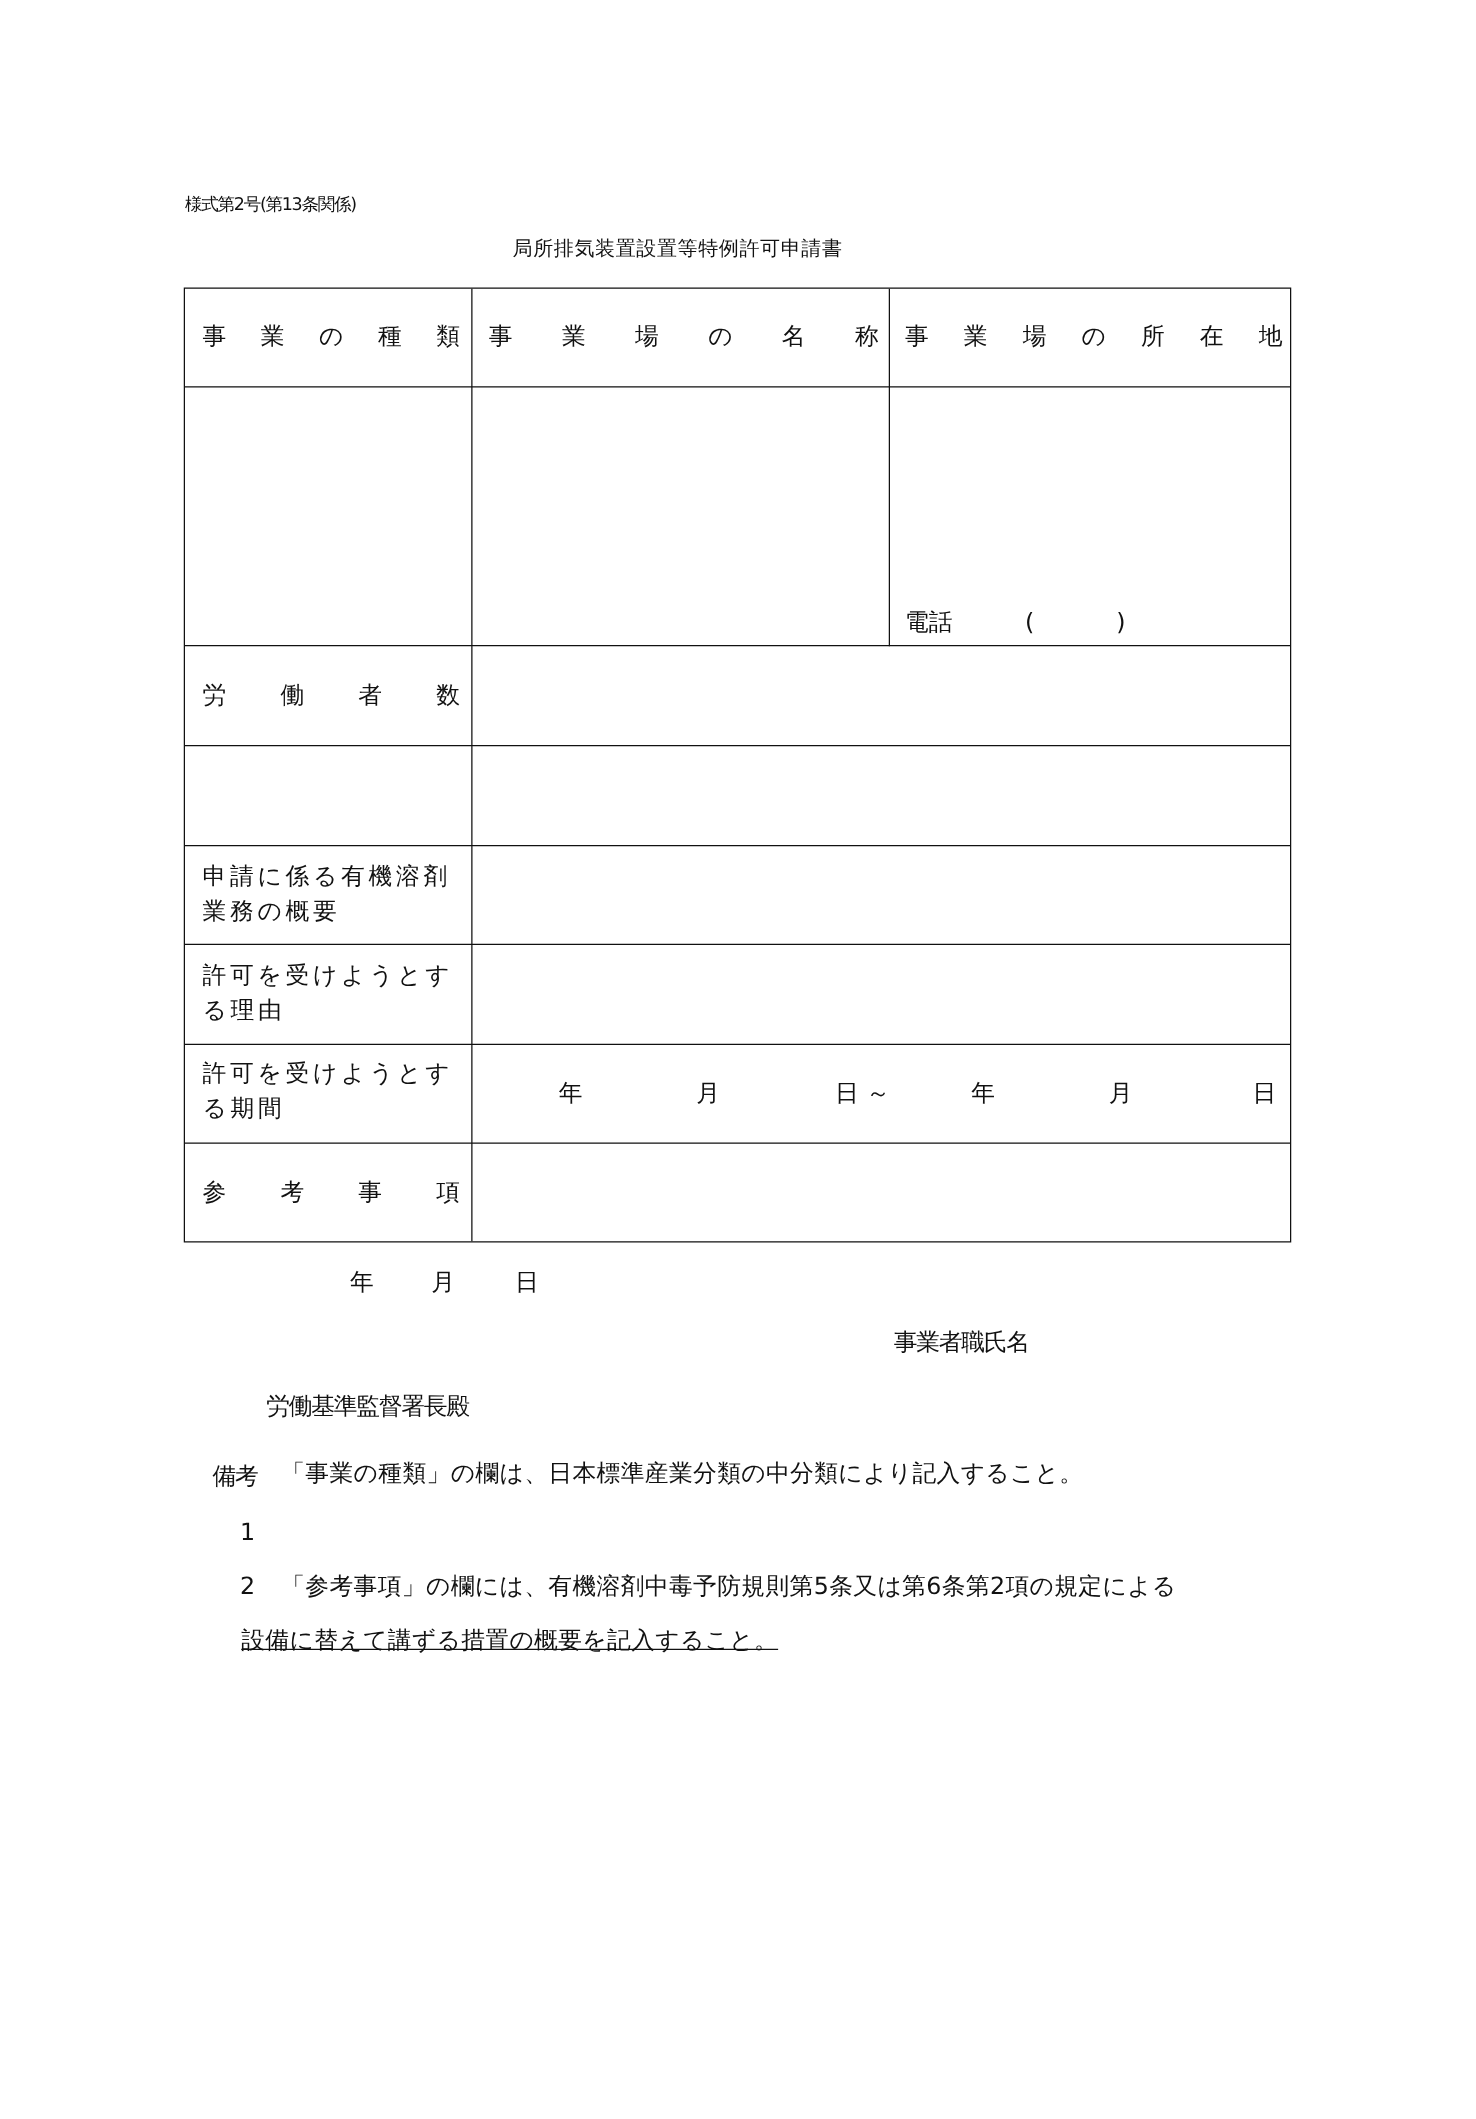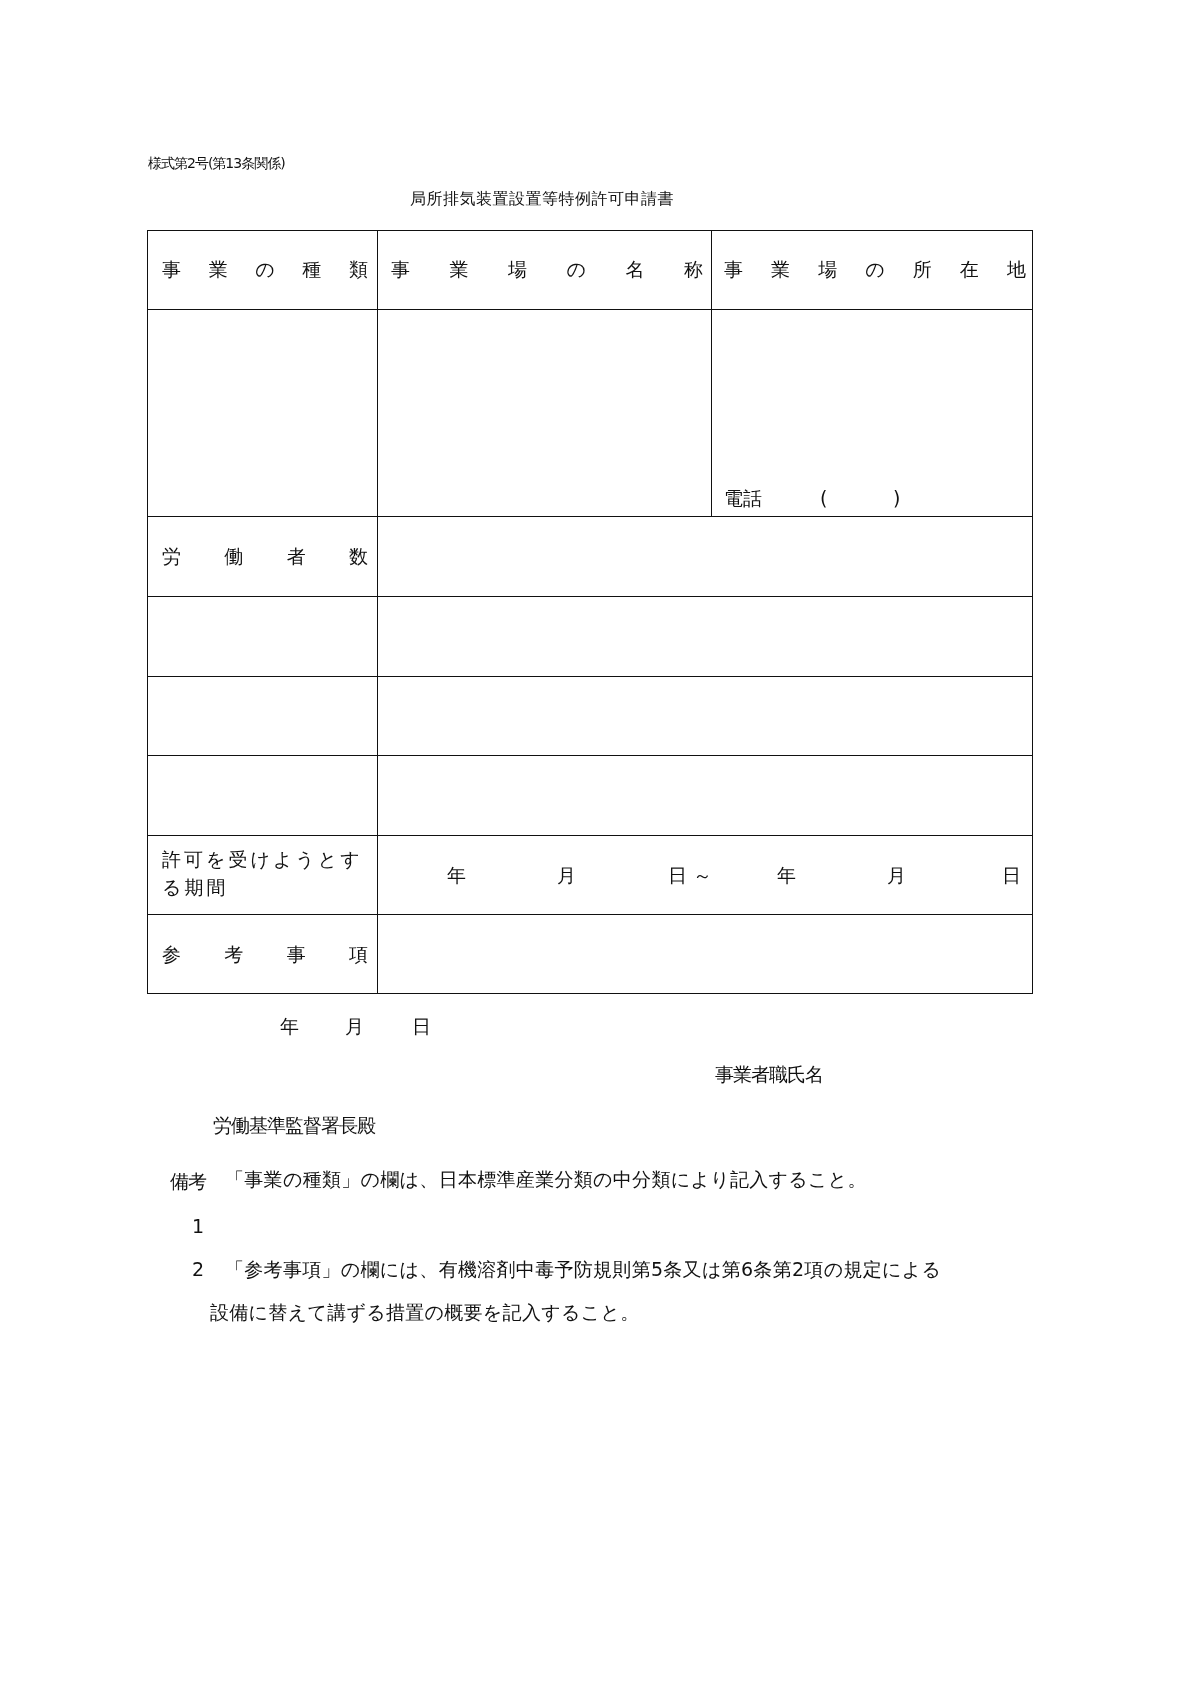--- a/index.html
+++ b/index.html
@@ -72,22 +72,24 @@
   <div class="cell-label spread" style="left:14px; top:311px; width:206px;">
     <span>労</span>
     <span>働</span>
     <span>者</span>
     <span>数</span>
   </div>
   <div class="fill" style="left:232px; top:287px; width:650px; height:77px;"></div>
 
   <div class="fill" style="left:232px; top:367px; width:650px; height:77px;"></div>
 
+  <div class="cell-label wrap2" style="left:14px; top:456px;">申請に係る有機溶剤業務の概要</div>
   <div class="fill" style="left:232px; top:447px; width:650px; height:76px;"></div>
 
+  <div class="cell-label wrap2" style="left:14px; top:535px;">許可を受けようとする理由</div>
   <div class="fill" style="left:232px; top:526px; width:650px; height:77px;"></div>
 
   <div class="cell-label wrap2" style="left:14px; top:614px;">許可を受けようとする期間</div>
   <div class="cell-label" style="left:299px; top:630px;">年</div>
   <div class="cell-label" style="left:409px; top:630px;">月</div>
   <div class="cell-label" style="left:520px; top:630px;">日</div>
   <div class="cell-label" style="left:545px; top:630px;">～</div>
   <div class="cell-label" style="left:629px; top:630px;">年</div>
   <div class="cell-label" style="left:739px; top:630px;">月</div>
   <div class="cell-label" style="left:854px; top:630px;">日</div>
@@ -106,13 +108,13 @@
 <div class="abs t18" style="left:412px; top:1015px;">日</div>
 
 <div class="abs t18" style="left:715px; top:1063px; letter-spacing:-1px;">事業者職氏名</div>
 <div class="abs t18" style="left:213px; top:1114px; letter-spacing:-1px;">労働基準監督署長殿</div>
 
 <div class="abs t18" style="left:170px; top:1170px; letter-spacing:-1px;">備考</div>
 <div class="abs t18" style="left:192px; top:1215px;">1</div>
 <div class="abs t18" style="left:225px; top:1168px; letter-spacing:0.3px;">「事業の種類」の欄は、日本標準産業分類の中分類により記入すること。</div>
 <div class="abs t18" style="left:192px; top:1258px;">2</div>
 <div class="abs t18" style="left:225px; top:1258px; letter-spacing:0.3px;text-align:right;">「参考事項」の欄には、有機溶剤中毒予防規則第5条又は第6条第2項の規定による</div>
-<div class="abs t18" style="left:210px; top:1301px; letter-spacing:0.3px;">設備に替えて講ずる措置の概要を記入すること。</div>
+<div class="abs t18" style="left:193px; top:1301px; letter-spacing:0.3px;text-decoration:underline;">設備に替えて講ずる措置の概要を記入すること。</div>
 
 </body></html>

